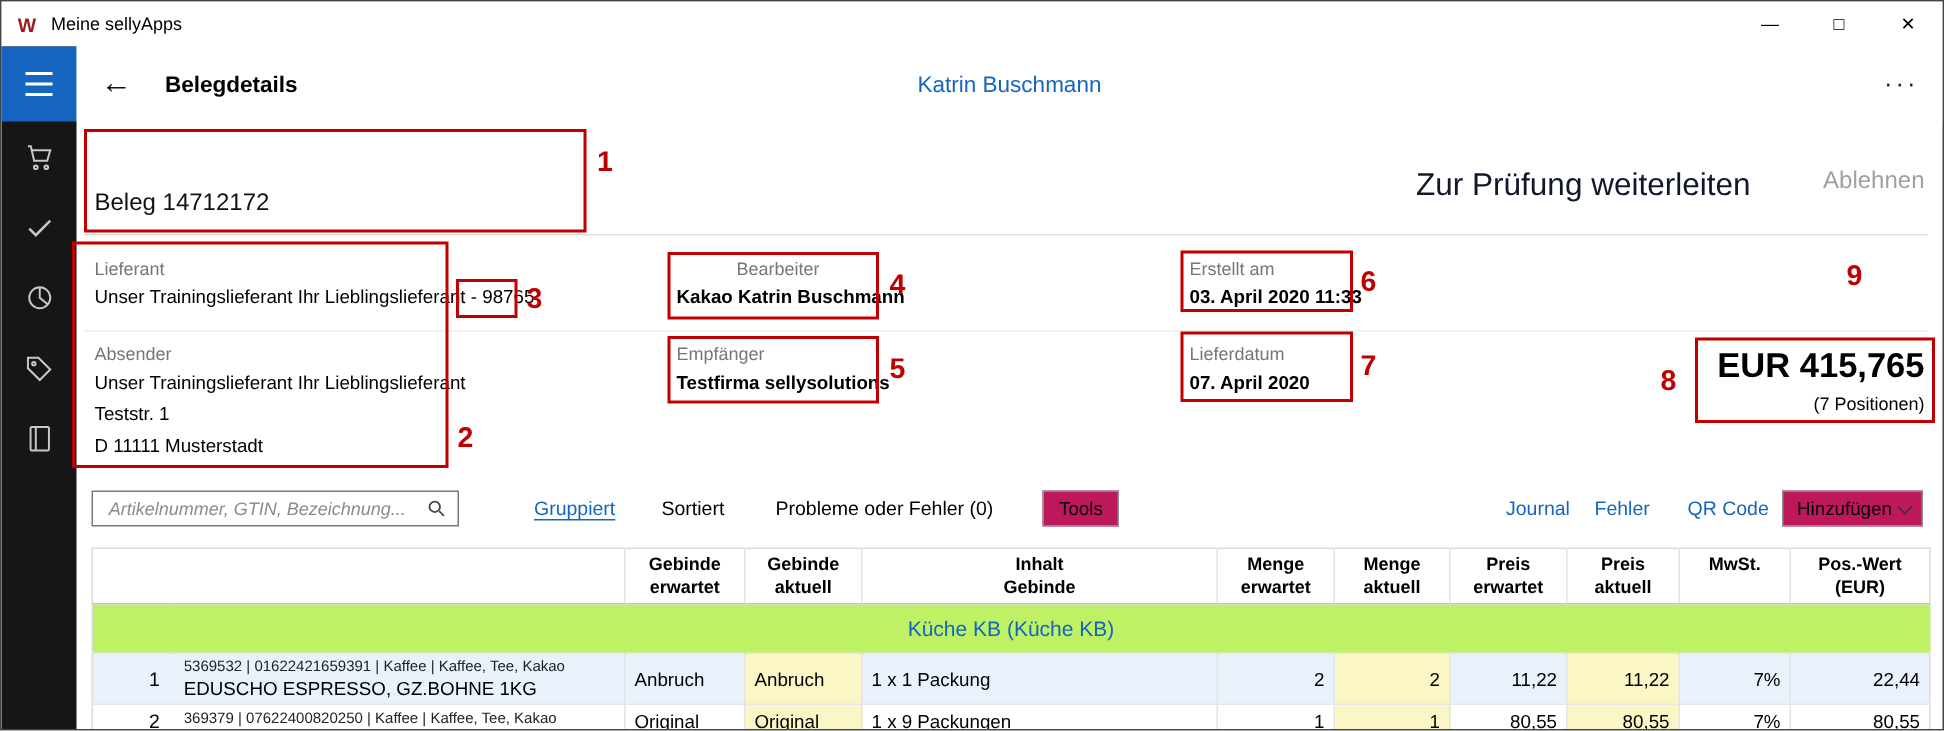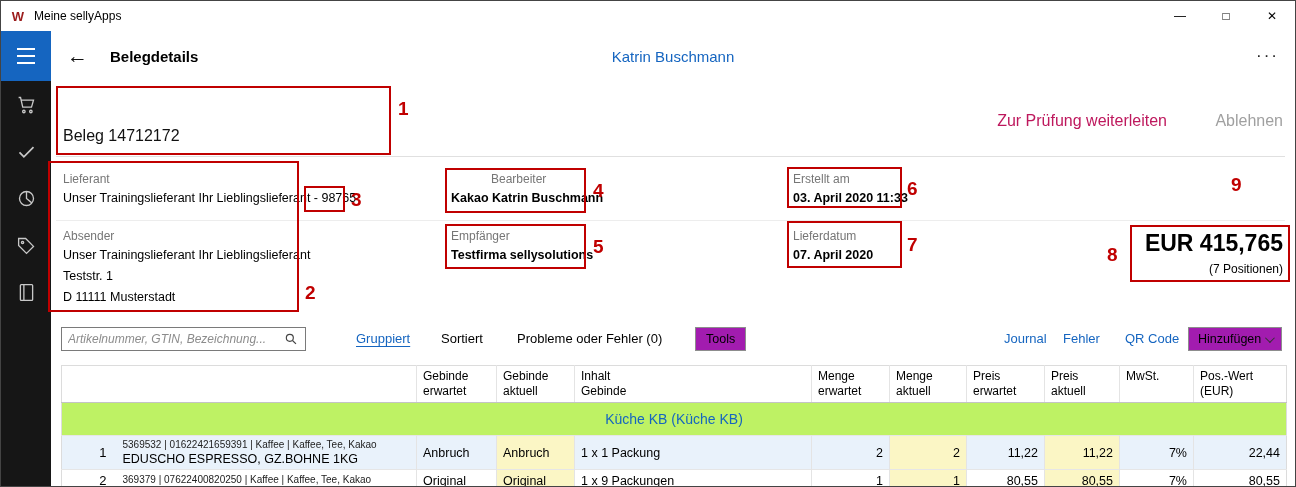--- a/index.html
+++ b/index.html
@@ -24,47 +24,47 @@
   .header { position:absolute; top:30px; left:50px; right:0; height:50px; background:#fff; display:flex; align-items:center; }
   .back { font-size:21px; margin-left:16px; color:#111; cursor:pointer; }
   .header-title { font-size:15px; font-weight:bold; margin-left:22px; color:#000; }
   .header-user { position:absolute; left:50%; transform:translateX(-50%); color:#1565c0; font-size:15px; }
   .header-more { position:absolute; right:16px; font-size:17px; letter-spacing:2px; color:#222; cursor:pointer; }
 
   
   .abs { position:absolute; white-space:nowrap; }
   .doc-title { left:62px; top:92px; font-size:21px; font-weight:bold; color:#000; }
   .doc-subtitle { left:62px; top:126px; font-size:16px; color:#111; }
-  .act-forward { top:111px; right:128px; font-size:16px; color:#be185d; cursor:pointer; }
+  .act-forward { top:111px; right:128px; font-size:21px; color:#0f172a; cursor:pointer; }
   .act-reject { top:111px; right:12px; font-size:16px; color:#a0a0a0; cursor:pointer; }
   .divider { position:absolute; left:55px; right:10px; height:1px; background:#e0e0e0; }
   .d1 { top:155px; } .d2 { top:219px; background:#ededed; }
   .f-label { font-size:12px; color:#767676; }
   .f-value { font-size:12.5px; color:#000; }
   .f-bold { font-weight:600; }
   .total-amount { top:229px; right:12px; font-size:23px; font-weight:bold; color:#000; text-align:right; }
   .total-sub { top:261px; right:12px; font-size:12px; color:#000; text-align:right; }
 
   
   .searchbox { position:absolute; left:60px; top:326px; width:245px; height:24px; border:1px solid #7a7a7a; background:#fff; display:flex; align-items:center; }
-  .searchbox input { flex:1; border:none; outline:none; font-size:12px; padding:0 6px; font-family:inherit; color:#6d28d9; background:transparent; }
+  .searchbox input { flex:1; border:none; outline:none; font-size:12px; padding:0 6px; font-family:inherit; color:#6d28d9; background:transparent;text-align:center; }
   .searchbox input::placeholder { font-style:italic; color:#8c8c8c; }
   .searchbox .mag { width:20px; display:flex; align-items:center; justify-content:center; margin-right:4px; }
   .tb-link { position:absolute; font-size:13px; cursor:pointer; }
   .blue { color:#1565c0; }
   .tab-active { text-decoration:underline; text-underline-offset:3px; }
-  .btn { position:absolute; height:24px; background:#a21caf; border:1px solid #8d8d8d; font-size:12.5px; color:#000; display:flex; align-items:center; justify-content:center; cursor:pointer; }
+  .btn { position:absolute; height:24px; background:#be185d; border:1px solid #8d8d8d; font-size:12.5px; color:#000; display:flex; align-items:center; justify-content:center; cursor:pointer; }
   .btn-tools { left:694px; top:326px; padding:0 10px; }
   .btn-add { left:1187px; top:326px; width:94px; justify-content:space-between; padding:0 9px; }
   .chev { width:7px; height:7px; border-right:1.5px solid #333; border-bottom:1.5px solid #333; transform:rotate(45deg) translateY(-2px); }
 
   
   .table-wrap { position:absolute; left:60px; top:364px; width:1225px; }
   table.grid { border-collapse:collapse; table-layout:fixed; width:1225px; border:1px solid #dcdcdc; }
-  .grid th { font-weight:400; font-size:12px; text-align:left; vertical-align:top; padding:3px 6px; border-bottom:1px solid #c4c4c4; height:33px; color:#000; }
+  .grid th { font-weight:700; font-size:12px; text-align:center; vertical-align:top; padding:3px 6px; border-bottom:1px solid #c4c4c4; height:33px; color:#000; }
   .grid th .wrapspan { display:inline-block; max-width:60px; line-height:1.25; }
   .grid th.sep, .grid td.sep { border-left:1px solid #e4e4e4; }
   .grid td { font-size:12.5px; padding:3px 6px; vertical-align:middle; color:#000; }
   tr.group-row td { color:#1565c0; font-size:14px; padding:8px 10px; background:#bef264;text-align:center; }
   tr.item-row { border-top:1px solid #e6e6e6; }
   tr.row-alt td { background:#e9f2fb; }
   td.yellow { background:#fbf6c5 !important; }
   td.cell-num { text-align:right; padding-right:10px; font-size:13px; }
   td.num-r { text-align:right; }
   .meta { font-size:10px; color:#222; white-space:nowrap; overflow:hidden; }

